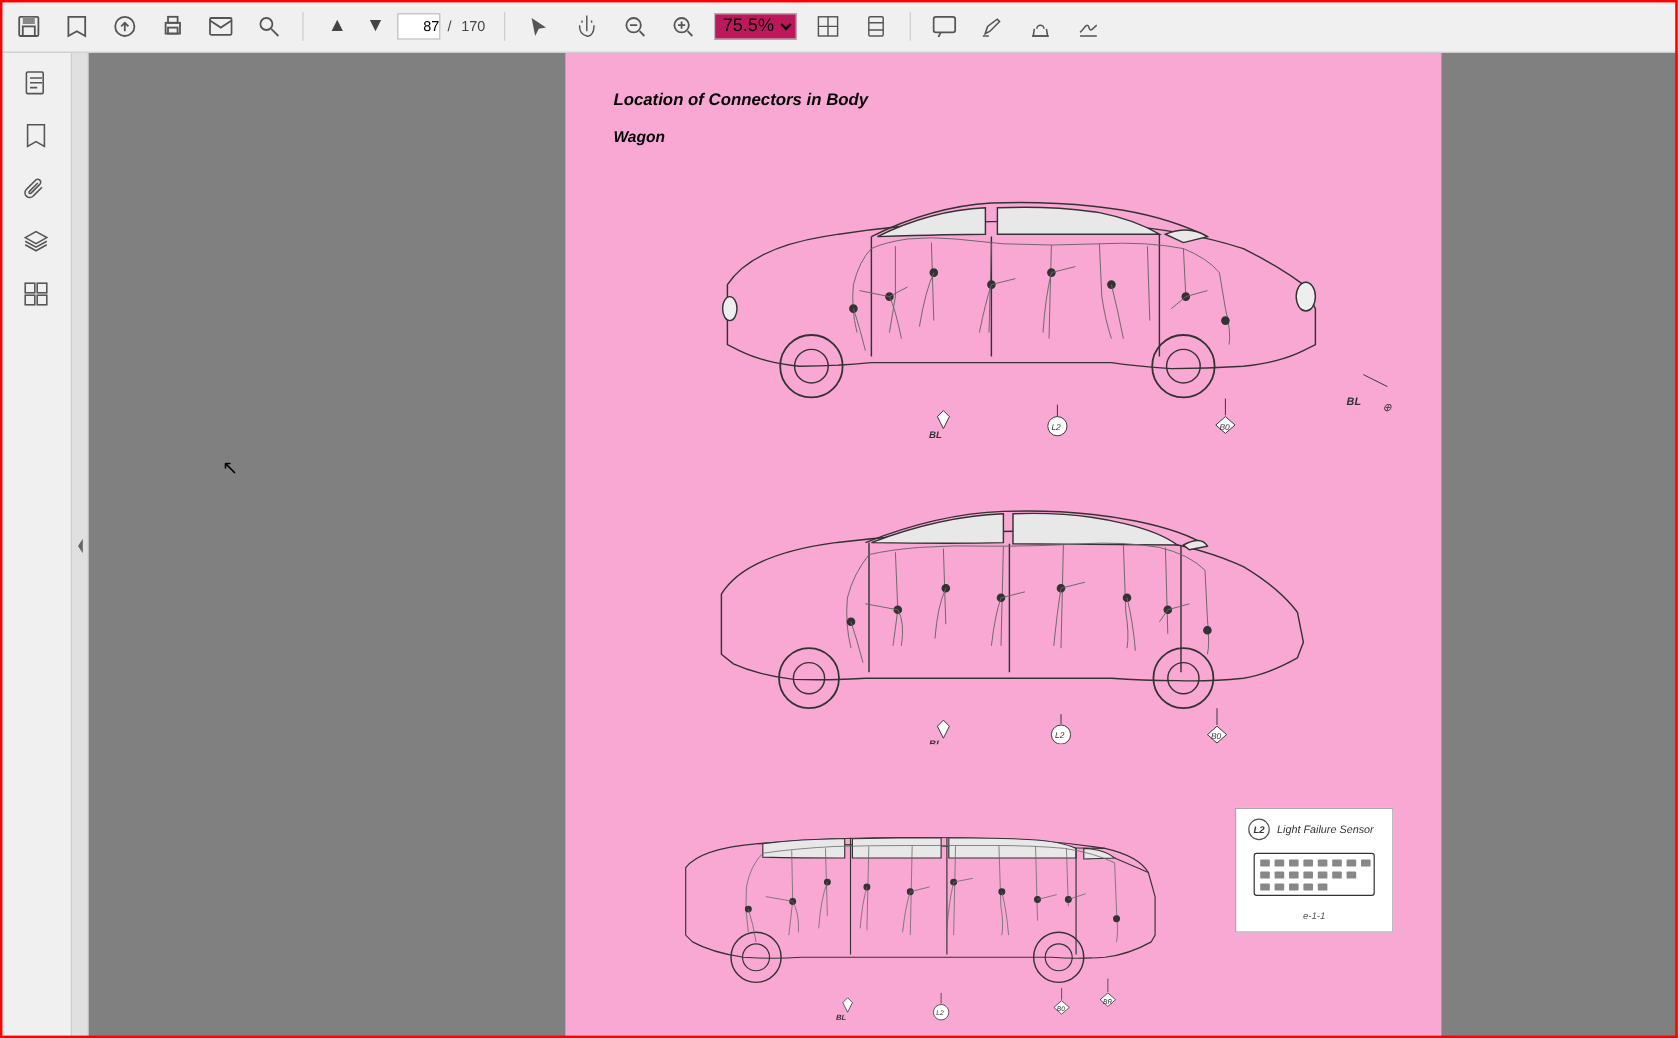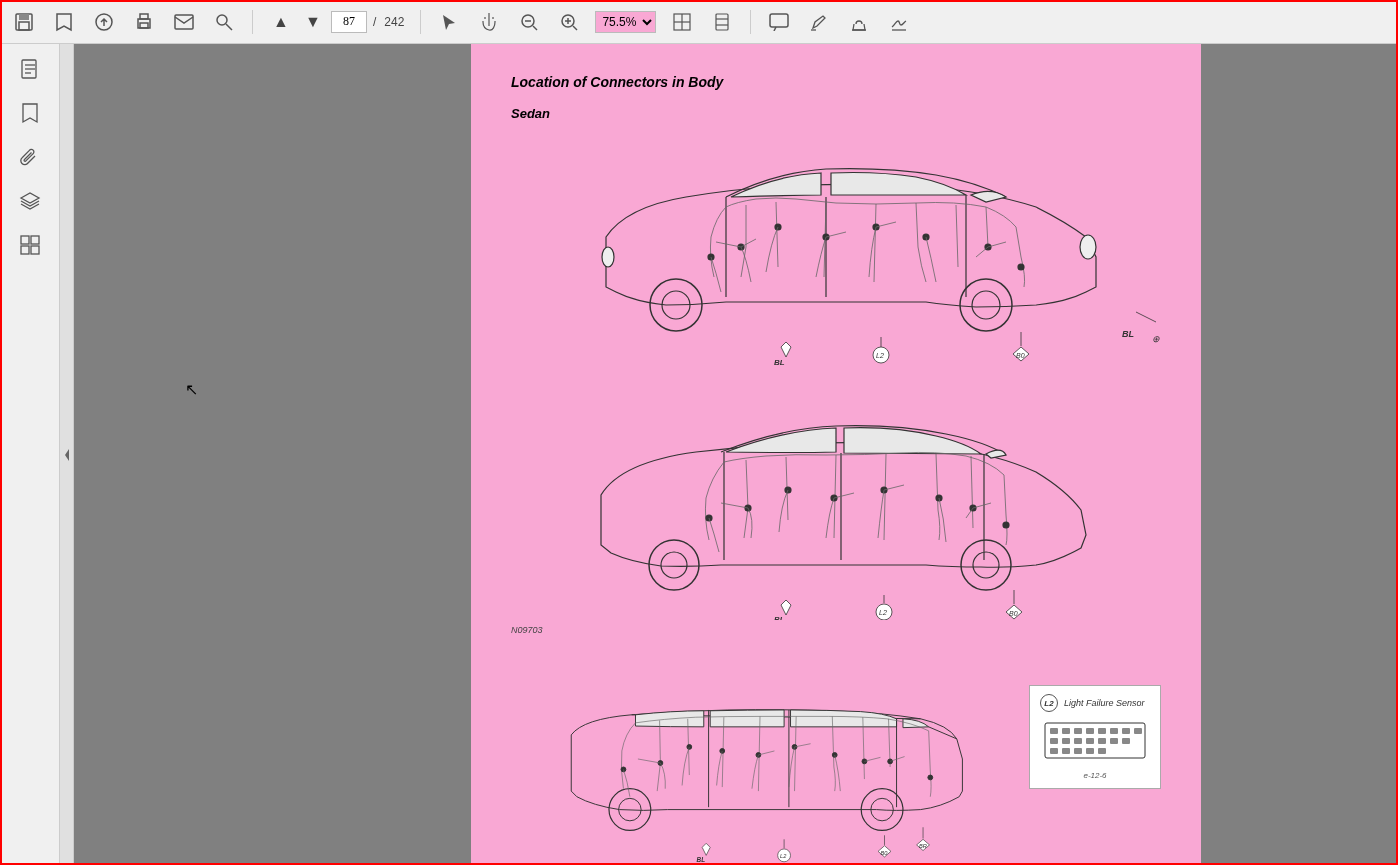--- a/index.html
+++ b/index.html
@@ -22,26 +22,26 @@
       width: 28px; height: 28px;
       display: flex; align-items: center; justify-content: center;
       cursor: pointer; color: #444; font-size: 16px;
       border: none; background: transparent;
     }
     .tb-separator { width: 1px; height: 24px; background: #ccc; margin: 0 2px; }
     .tb-nav-group {
       display: flex; align-items: center; gap: 4px;
     }
     .tb-page-input {
-      width: 36px; height: 22px; text-align: center;
-      border: 1px solid #bbb; font-size: 12px; font-family: Liberation Serif, serif;
+      width: 36px; height: 22px; text-align: right;
+      border: 1px solid #bbb; font-size: 12px;
     }
     .tb-page-sep { font-size: 12px; color: #444; padding: 0 2px; }
     .tb-zoom-select {
-      height: 22px; font-size: 12px; border: 1px solid #bbb; background: #f9a8d4;
+      height: 22px; font-size: 15px; border: 1px solid #bbb; background: #be185d;
       padding: 0 2px; cursor: pointer;
     }
 
     
     #main-layout {
       display: flex;
       height: calc(865px - 44px);
     }
 
     
@@ -189,21 +189,21 @@
     </svg>
   </button>
 
   <div class="tb-separator"></div>
 
   <div class="tb-nav-group">
     <button class="tb-btn">▲</button>
     <button class="tb-btn">▼</button>
     <input class="tb-page-input" type="text" value="87" style="">
     <span class="tb-page-sep">/</span>
-    <span class="tb-page-sep">242</span>
+    <span class="tb-page-sep">170</span>
   </div>
 
   <div class="tb-separator"></div>
 
   <button class="tb-btn">
     <svg width="18" height="18" viewBox="0 0 18 18" fill="#555">
       <path d="M3 2l12 8-6 1-3 6z"></path>
     </svg>
   </button>
   <button class="tb-btn">
@@ -325,21 +325,21 @@
   </div>
 
   <div id="side-panel"></div>
 
   <div id="doc-area">
     <div id="page-canvas">
 
       <div class="page-title">Location of Connectors in Body</div>
 
       <div class="diagram-container">
-        <div class="section-label">Sedan</div>
+        <div class="section-label">Wagon</div>
         <svg class="diagram-svg" viewBox="0 0 620 240" width="620" height="240">
 
           <g fill="none" stroke="#333" stroke-width="1.2">
 
             <path d="M80 160 L80 110 Q100 80 160 70 Q220 60 280 58 Q340 56 400 60 Q460 64 510 80 Q540 95 560 110 L570 130 L570 160 L560 165 Q540 175 510 178 Q480 180 450 180 Q420 178 400 175 L200 175 Q170 178 140 178 Q110 175 90 165 Z"></path>
 
             <path d="M200 70 Q250 45 300 42 Q360 40 410 48 Q450 55 480 70"></path>
 
             <path d="M205 70 Q250 48 295 46 L295 68 Q270 68 205 70Z" fill="#e8e8e8"></path>
             <path d="M305 46 Q350 44 390 50 Q420 56 440 68 L305 68Z" fill="#e8e8e8"></path>
@@ -464,21 +464,20 @@
           <text x="248" y="232" font-size="8" font-weight="bold" fill="#333">BL</text>
 
           <circle cx="358" cy="222" r="8" fill="#fff" stroke="#333" stroke-width="0.8"></circle>
           <text x="353" y="225" font-size="7" fill="#333">L2</text>
           <line x1="358" y1="205" x2="358" y2="213" stroke="#333" stroke-width="0.8"></line>
 
           <polygon points="488,215 496,222 488,229 480,222" fill="#fff" stroke="#333" stroke-width="0.8"></polygon>
           <text x="483" y="226" font-size="7" fill="#333">B0</text>
           <line x1="488" y1="200" x2="488" y2="214" stroke="#333" stroke-width="0.8"></line>
         </svg>
-        <div class="diagram-caption">N09703</div>
       </div>
 
       <div style="display:flex; gap:20px; align-items:flex-start;">
         <div class="diagram-container" style="flex:1;">
           <svg class="diagram-svg" viewBox="0 0 620 245" width="520" height="220">
             <g fill="none" stroke="#333" stroke-width="1.2">
 
               <path d="M75 155 L75 85 Q90 65 150 60 Q210 55 270 54 Q340 53 400 55 Q460 57 510 65 Q545 73 555 90 L562 115 L562 155 L558 162 Q535 175 510 178 Q478 180 455 178 L195 178 Q165 180 135 178 Q102 173 82 162 Z"></path>
 
               <path d="M150 60 L510 65"></path>
@@ -577,21 +576,21 @@
             <rect x="58" y="20" width="8" height="6" fill="#888" rx="1"></rect>
             <rect x="70" y="20" width="8" height="6" fill="#888" rx="1"></rect>
             <rect x="82" y="20" width="8" height="6" fill="#888" rx="1"></rect>
 
             <rect x="10" y="30" width="8" height="6" fill="#888" rx="1"></rect>
             <rect x="22" y="30" width="8" height="6" fill="#888" rx="1"></rect>
             <rect x="34" y="30" width="8" height="6" fill="#888" rx="1"></rect>
             <rect x="46" y="30" width="8" height="6" fill="#888" rx="1"></rect>
             <rect x="58" y="30" width="8" height="6" fill="#888" rx="1"></rect>
           </svg>
-          <div style="font-size:8px; color:#555; text-align:center;">e-12-6</div>
+          <div style="font-size:8px; color:#555; text-align:center;">e-1-1</div>
         </div>
       </div>
 
     </div>
   </div>
 
   <div class="cursor-arrow" style="left:185px; top:380px; pointer-events:none; position:absolute;">↖</div>
 
 </div>
 

